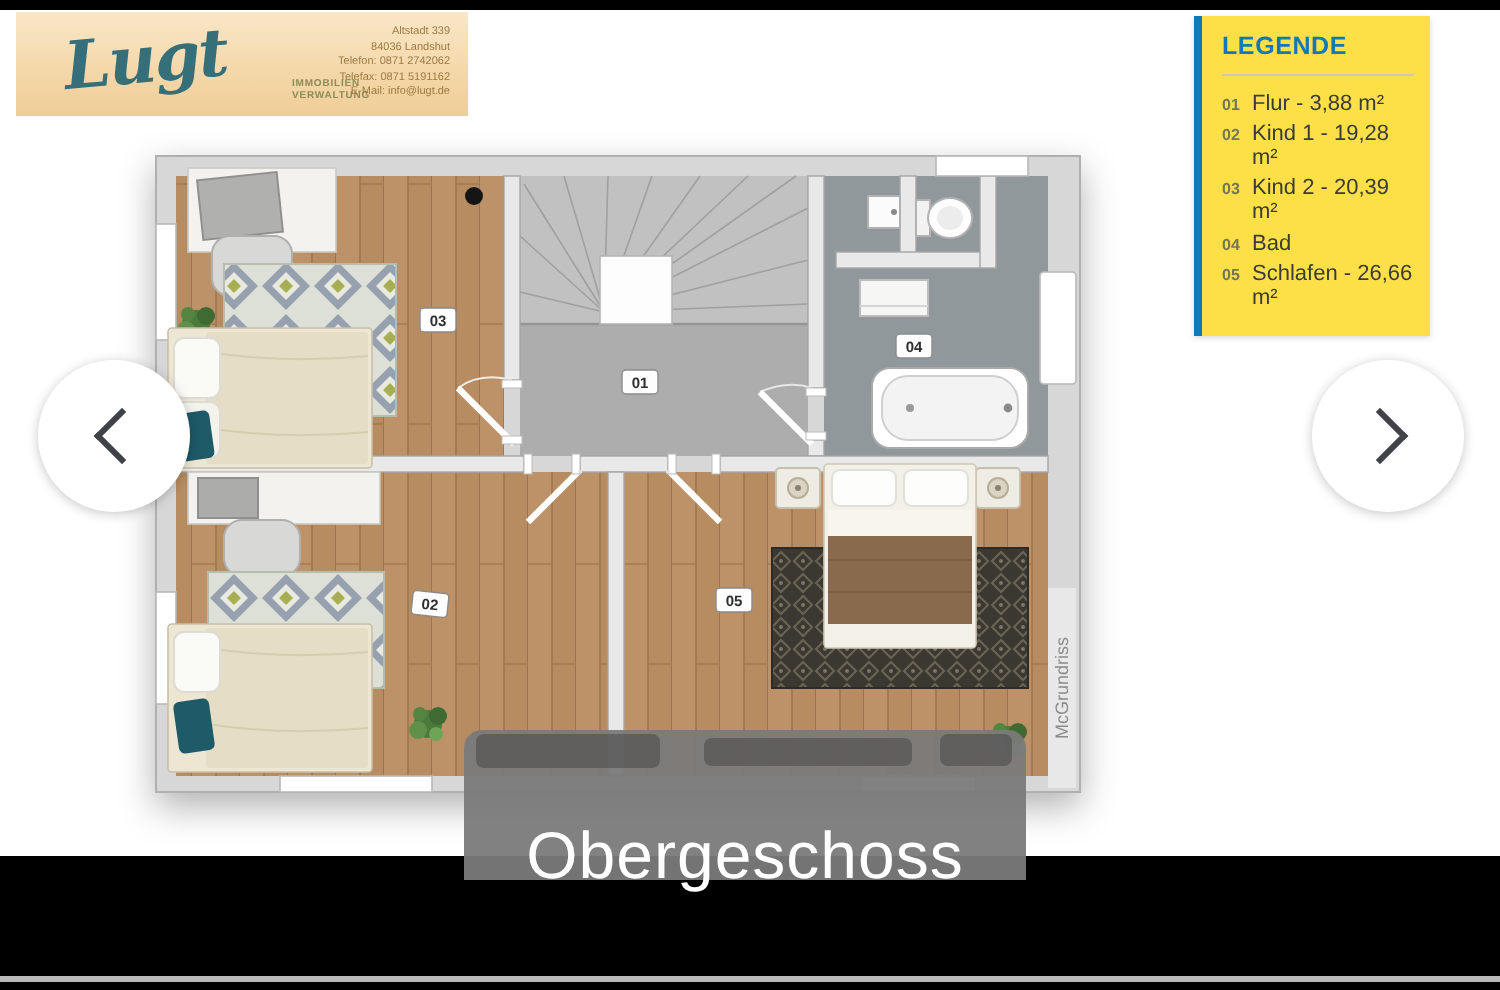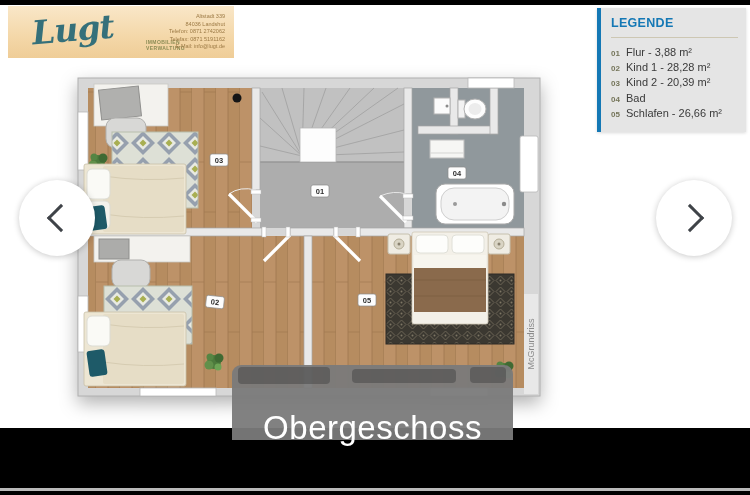--- a/index.html
+++ b/index.html
@@ -32,23 +32,23 @@
     position:absolute;left:138px;top:33px;
     font-size:5px;line-height:6px;letter-spacing:.4px;
     color:#8c8c55;font-weight:bold;
   }
   .logo-contact{
     position:absolute;right:9px;top:7px;text-align:right;
     font-size:5.5px;line-height:7.6px;color:#9c7a45;
   }
   
   .legend{
-    position:absolute;left:597px;top:3px;width:149px;
+    position:absolute;left:597px;top:3px;width:118px;
     box-sizing:border-box;
-    background:#e5e5e5;
+    background:#fde047;
     border-left:4px solid #1478b5;
     padding:8px 8px 10px 10px;
     box-shadow:0 1px 3px rgba(0,0,0,.15);
   }
   .legend-title{
     font-size:12.5px;font-weight:bold;color:#1478b5;letter-spacing:.3px;
   }
   .legend-sep{border-top:1px solid #cdc7b3;margin:7px 0 8px 0;}
   .legend-row{display:flex;align-items:baseline;margin-bottom:3.2px;}
   .legend-num{
@@ -311,21 +311,21 @@
 
   <div class="legend">
     <div class="legend-title">LEGENDE</div>
     <div class="legend-sep"></div>
     <div class="legend-row">
       <span class="legend-num">01</span>
       <span class="legend-label">Flur - 3,88 m²</span>
     </div>
     <div class="legend-row">
       <span class="legend-num">02</span>
-      <span class="legend-label">Kind 1 - 28,28 m²</span>
+      <span class="legend-label">Kind 1 - 19,28 m²</span>
     </div>
     <div class="legend-row">
       <span class="legend-num">03</span>
       <span class="legend-label">Kind 2 - 20,39 m²</span>
     </div>
     <div class="legend-row">
       <span class="legend-num">04</span>
       <span class="legend-label">Bad</span>
     </div>
     <div class="legend-row">

